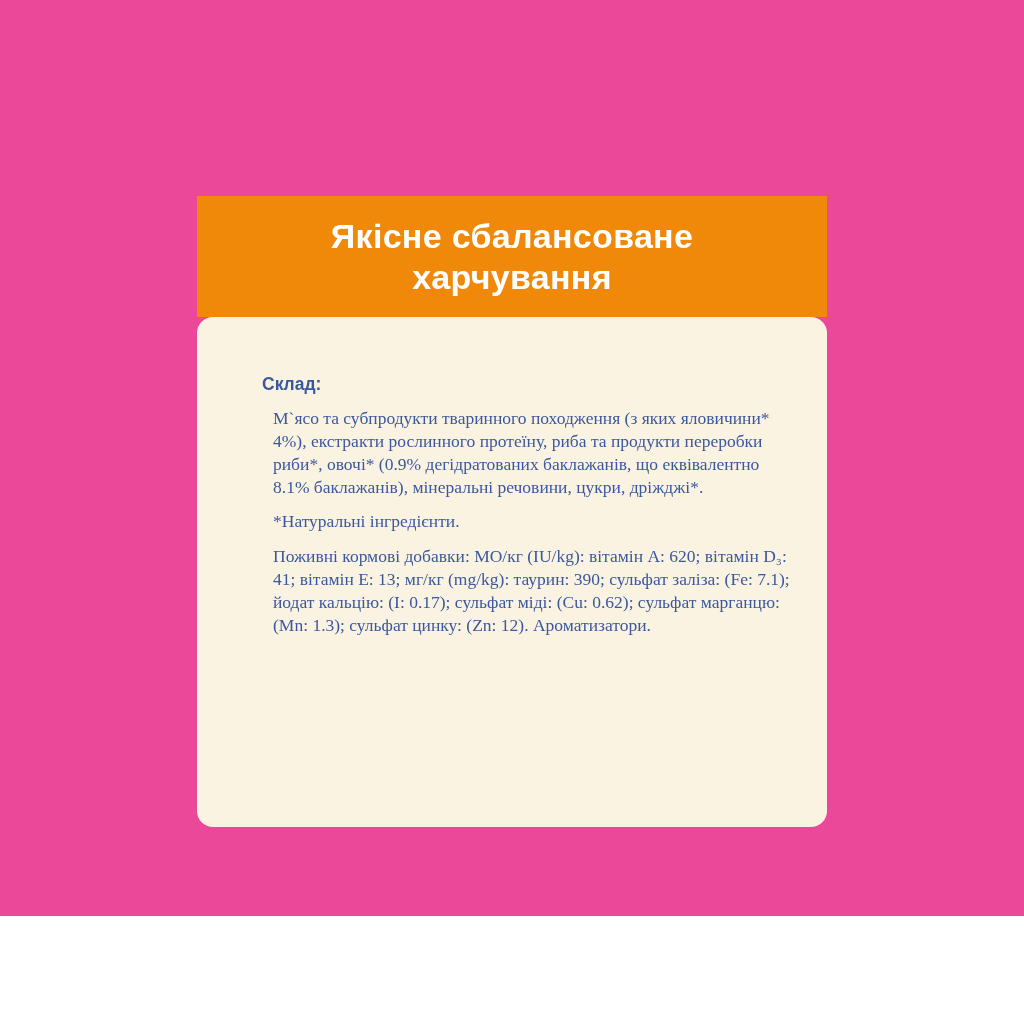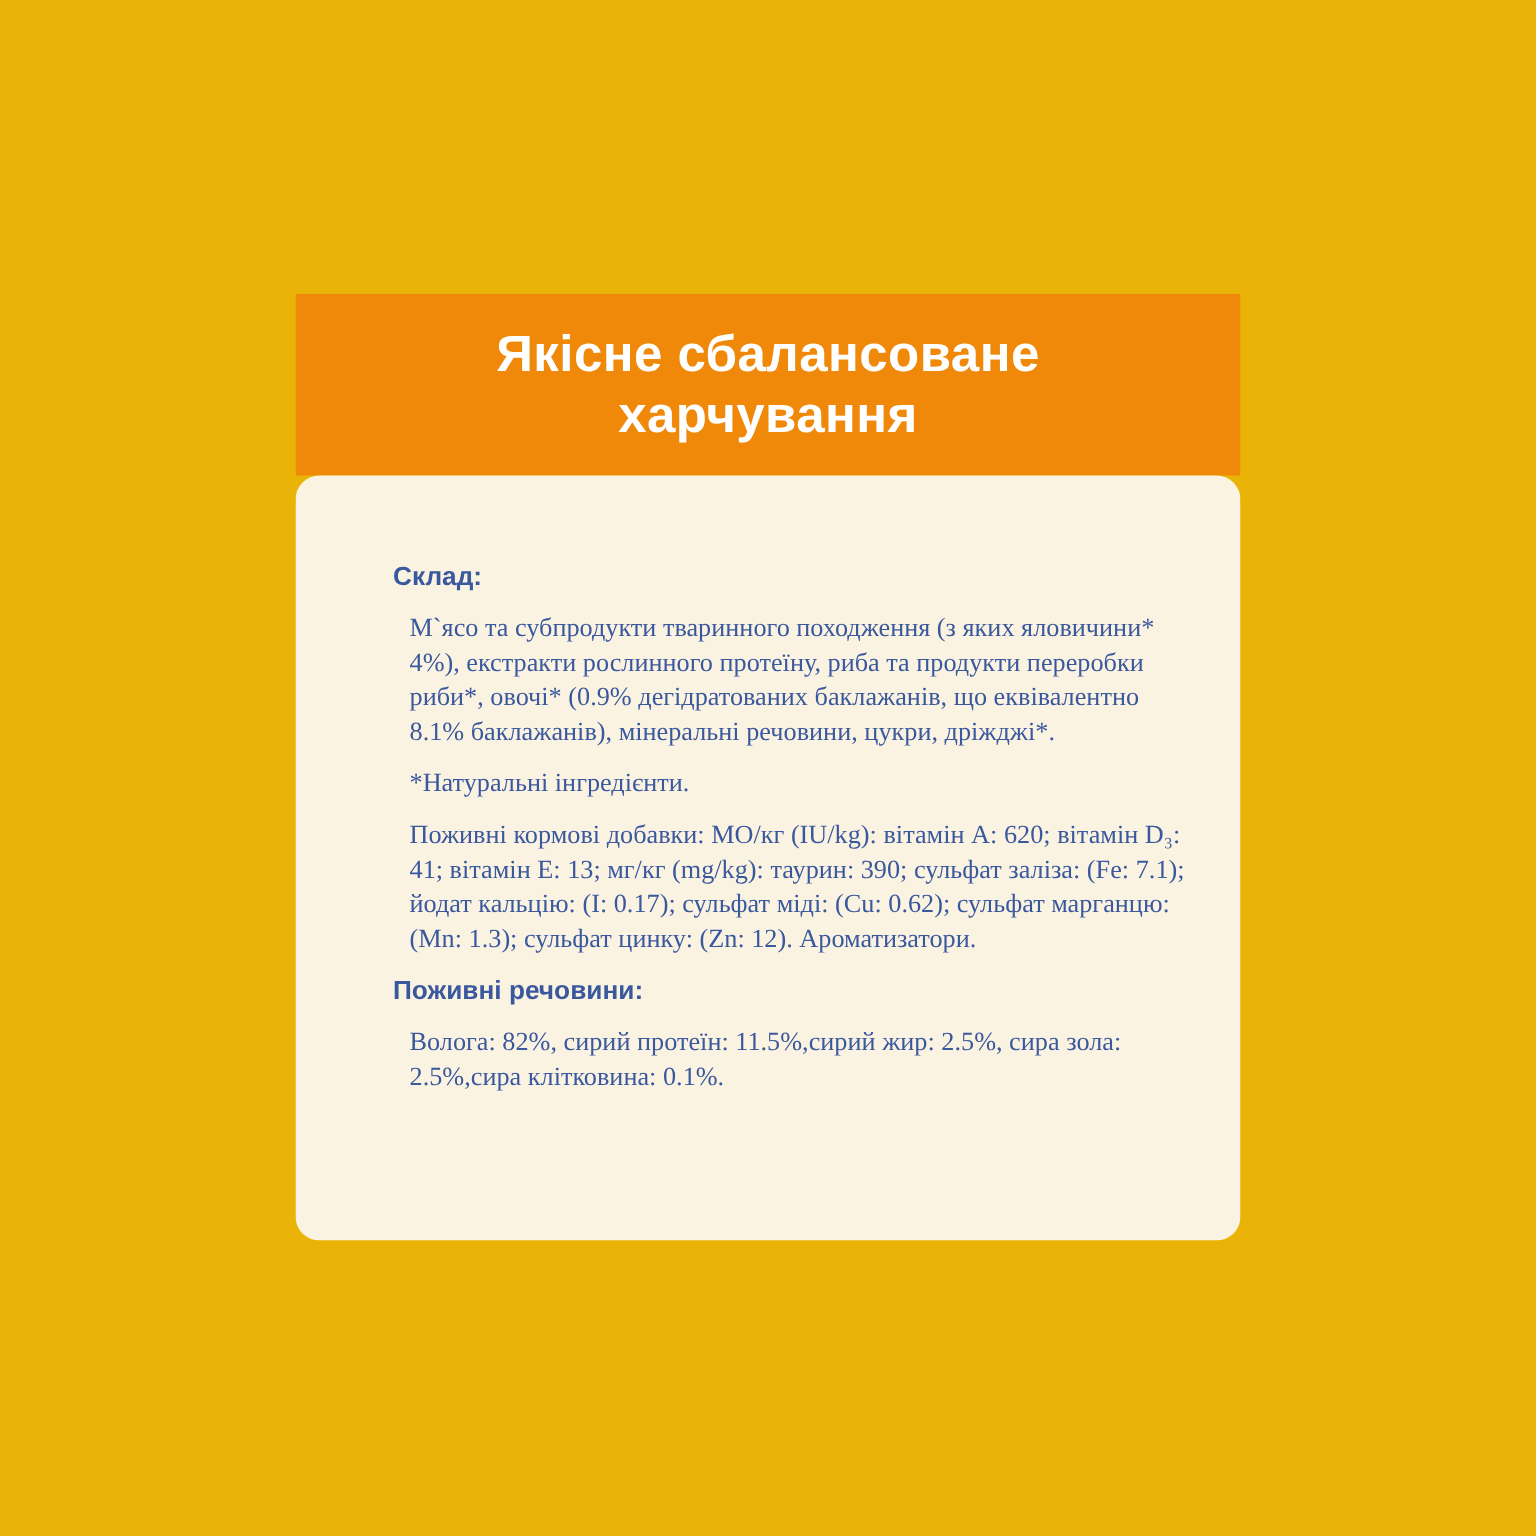--- a/index.html
+++ b/index.html
@@ -4,22 +4,22 @@
 <style>
   html, body {
     margin: 0;
     padding: 0;
     background: #ffffff;
     font-family: "Liberation Sans", "DejaVu Sans", sans-serif;
   }
   .canvas {
     position: relative;
     width: 1024px;
-    height: 1024px;
-    background: #eab308;
+    height: 916px;
+    background: #ec4899;
     overflow: hidden;
   }
   .card {
     position: absolute;
     left: 197px;
     top: 196px;
     width: 630px;
     height: 631px;
     display: flex;
     flex-direction: column;
@@ -88,20 +88,16 @@
       <div class="section">
         <p class="section-heading">Склад:</p>
         <p class="section-paragraph">М`ясо та субпродукти тваринного походження (з яких яловичини* 4%), екстракти рослинного протеїну, риба та продукти переробки риби*, овочі* (0.9% дегідратованих баклажанів, що еквівалентно 8.1% баклажанів), мінеральні речовини, цукри, дріжджі*.</p>
         <p class="section-paragraph">*Натуральні інгредієнти.</p>
       </div>
 
       <div class="section">
         <p class="section-paragraph">Поживні кормові добавки: МО/кг (IU/kg): вітамін A: 620; вітамін D₃: 41; вітамін E: 13; мг/кг (mg/kg): таурин: 390; сульфат заліза: (Fe: 7.1); йодат кальцію: (I: 0.17); сульфат міді: (Cu: 0.62); сульфат марганцю: (Mn: 1.3); сульфат цинку: (Zn: 12). Ароматизатори.</p>
       </div>
 
-      <div class="section">
-        <p class="section-heading">Поживні речовини:</p>
-        <p class="section-paragraph">Волога: 82%, сирий протеїн: 11.5%,сирий жир: 2.5%, сира зола: 2.5%,сира клітковина: 0.1%.</p>
-      </div>
 
     </div>
   </div>
 </div>
 
 </body></html>

